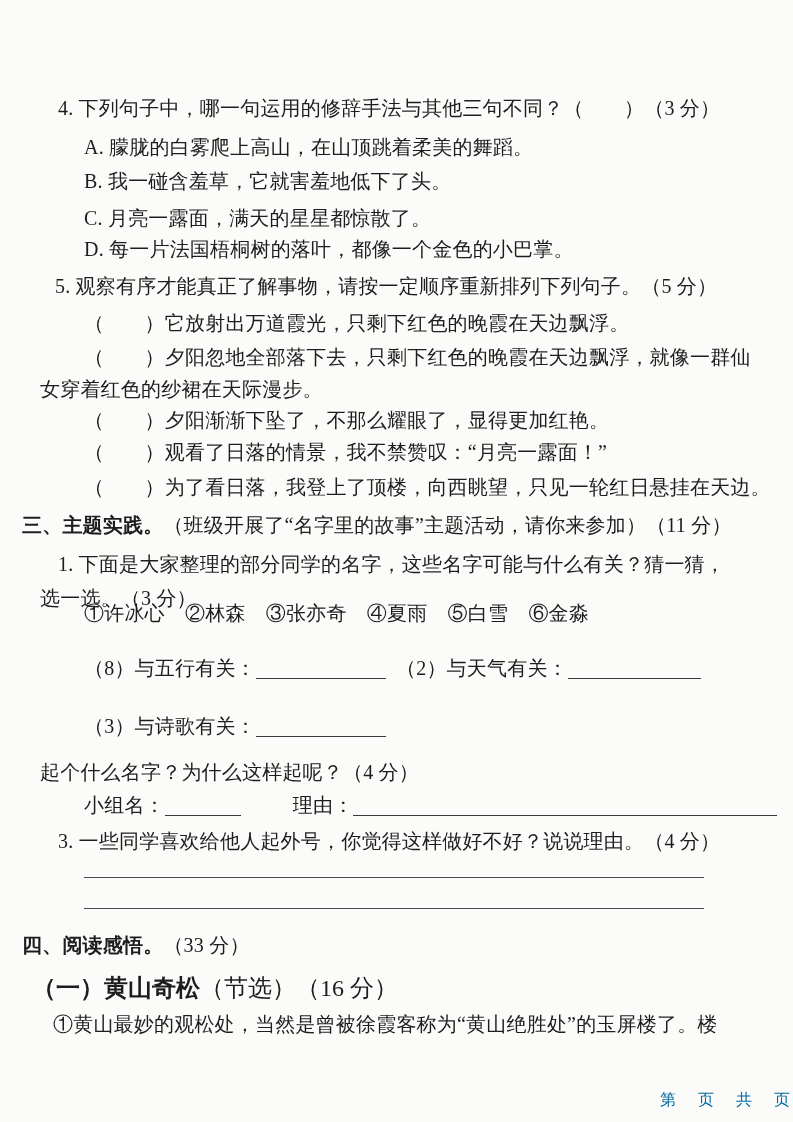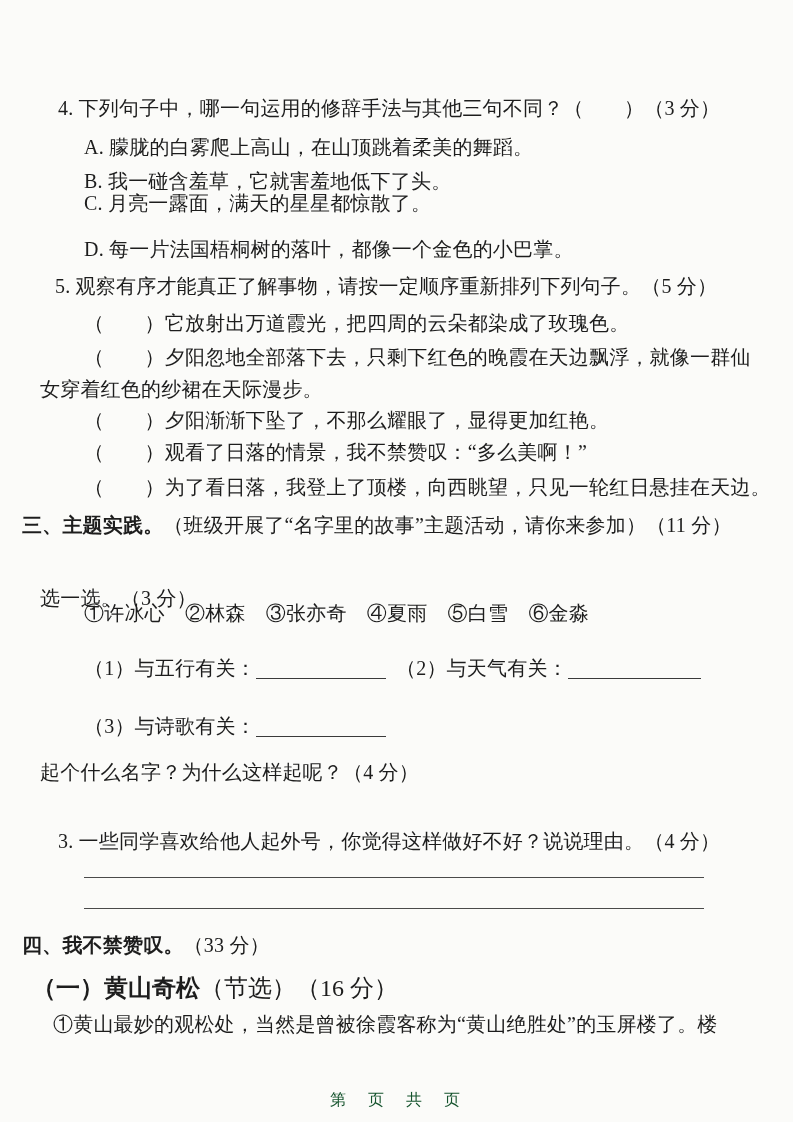--- a/index.html
+++ b/index.html
@@ -31,69 +31,73 @@
     position:absolute;
     border-top:1.5px solid #4a4a4a;
     height:0;
   }
   .center-line{
     position:absolute;left:0;width:100%;
     text-align:left;font-size:24px;white-space:nowrap;padding-left:32px;
   }
   .footer{
     position:absolute;left:0;width:100%;
-    text-align:center;
+    text-align:right;
     font-family:"Liberation Sans","DejaVu Sans",sans-serif;
-    font-size:16px;letter-spacing:3px;color:#14532d;
+    font-size:16px;letter-spacing:3px;color:#0369a1;
   }
 </style>
 </head>
 <body>
 
 <div class="sheet">
 
   <div class="ln" style="left:58px;top:96px;">4. 下列句子中，哪一句运用的修辞手法与其他三句不同？（　　）（3 分）</div>
   <div class="ln" style="left:84px;top:135px;">A. 朦胧的白雾爬上高山，在山顶跳着柔美的舞蹈。</div>
   <div class="ln" style="left:84px;top:169px;">B. 我一碰含羞草，它就害羞地低下了头。</div>
-  <div class="ln" style="left:84px;top:191px;">C. 月亮一露面，满天的星星都惊散了。</div>
+  <div class="ln" style="left:84px;top:206px;">C. 月亮一露面，满天的星星都惊散了。</div>
   <div class="ln" style="left:84px;top:237px;">D. 每一片法国梧桐树的落叶，都像一个金色的小巴掌。</div>
 
   <div class="ln" style="left:55px;top:274px;">5. 观察有序才能真正了解事物，请按一定顺序重新排列下列句子。（5 分）</div>
-  <div class="ln" style="left:84px;top:311px;">（　　）它放射出万道霞光，把四周的云朵都染成了玫瑰色。</div>
+  <div class="ln" style="left:84px;top:311px;">（　　）它放射出万道霞光，只剩下红色的晚霞在天边飘浮。</div>
   <div class="ln" style="left:84px;top:345px;">（　　）夕阳忽地全部落下去，只剩下红色的晚霞在天边飘浮，就像一群仙</div>
   <div class="ln" style="left:40px;top:377px;text-align:center;">女穿着红色的纱裙在天际漫步。</div>
   <div class="ln" style="left:84px;top:408px;">（　　）夕阳渐渐下坠了，不那么耀眼了，显得更加红艳。</div>
-  <div class="ln" style="left:84px;top:440px;">（　　）观看了日落的情景，我不禁赞叹：“多么美啊！”</div>
+  <div class="ln" style="left:84px;top:440px;">（　　）观看了日落的情景，我不禁赞叹：“月亮一露面！”</div>
   <div class="ln" style="left:84px;top:475px;">（　　）为了看日落，我登上了顶楼，向西眺望，只见一轮红日悬挂在天边。</div>
 
   <div class="ln" style="left:22px;top:513px;">
     <span class="bold">三、主题实践。</span><span>（班级开展了“名字里的故事”主题活动，请你来参加）（11 分）</span>
   </div>
 
+  <div class="ln" style="left:58px;top:552px;">1. 下面是大家整理的部分同学的名字，这些名字可能与什么有关？猜一猜，</div>
   <div class="ln" style="left:40px;top:586px;">选一选。（3 分）</div>
   <div class="ln" style="left:84px;top:601px;">①许冰心　②林森　③张亦奇　④夏雨　⑤白雪　⑥金淼</div>
 
   <div class="ln" style="left:84px;top:656px;">
-    <span>（1）与五行有关：</span><span class="blank" style="width:130px;"></span>
+    <span>（8）与五行有关：</span><span class="blank" style="width:130px;"></span>
   </div>
   <div class="ln" style="left:396px;top:656px;">
     <span>（2）与天气有关：</span><span class="blank" style="width:133px;"></span>
   </div>
   <div class="ln" style="left:84px;top:691px;margin-top:23px;">
     <span>（3）与诗歌有关：</span><span class="blank" style="width:130px;"></span>
   </div>
 
   <div class="ln" style="left:40px;top:760px;">起个什么名字？为什么这样起呢？（4 分）</div>
+  <div class="ln" style="left:84px;top:793px;">
+    <span>小组名：</span><span class="blank" style="width:76px;"></span><span style="display:inline-block;width:52px;"></span><span>理由：</span><span class="blank" style="width:424px;"></span>
+  </div>
 
   <div class="ln" style="left:58px;top:829px;">3. 一些同学喜欢给他人起外号，你觉得这样做好不好？说说理由。（4 分）</div>
   <div class="answer-line" style="left:84px;top:877px;width:620px;"></div>
   <div class="answer-line" style="left:84px;top:908px;width:620px;"></div>
 
   <div class="ln" style="left:22px;top:933px;">
-    <span class="bold">四、我不禁赞叹。</span><span>（33 分）</span>
+    <span class="bold">四、阅读感悟。</span><span>（33 分）</span>
   </div>
 
   <div class="center-line" style="top:972px;">
     <span class="bold">（一）黄山奇松</span><span>（节选）（16 分）</span>
   </div>
 
   <div class="ln" style="left:53px;top:1012px;">①黄山最妙的观松处，当然是曾被徐霞客称为“黄山绝胜处”的玉屏楼了。楼</div>
 
   <div class="footer" style="top:1090px;">第　页　共　页</div>
 

